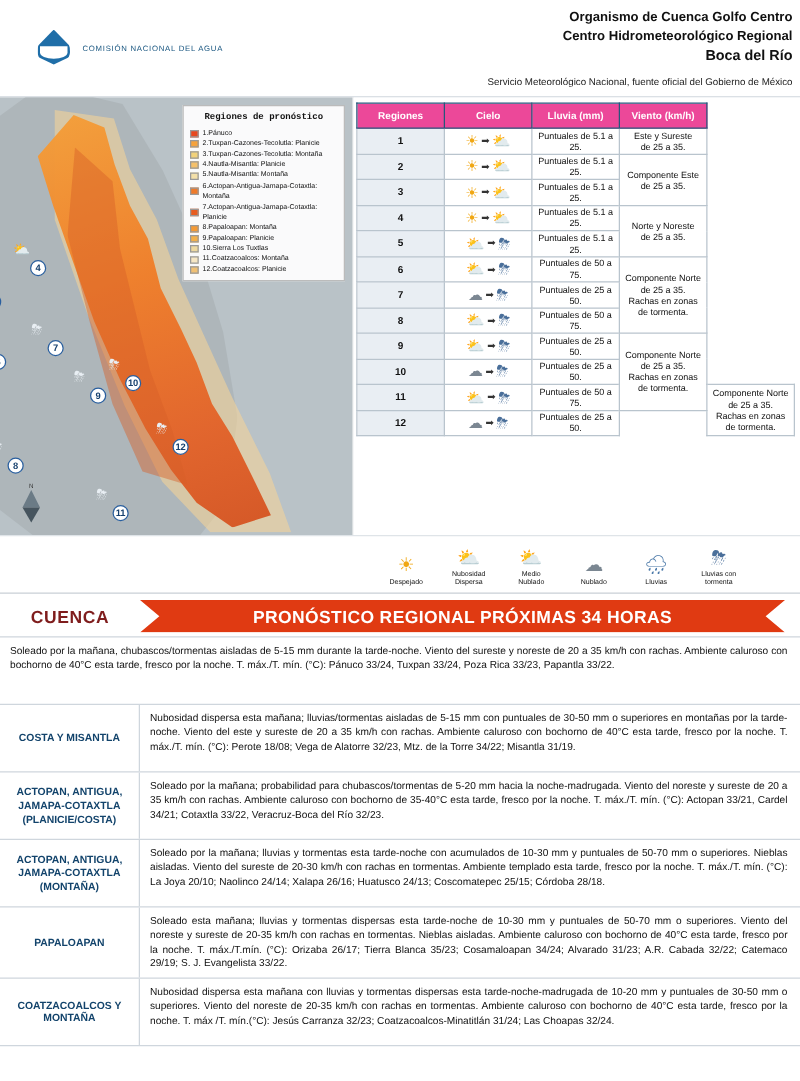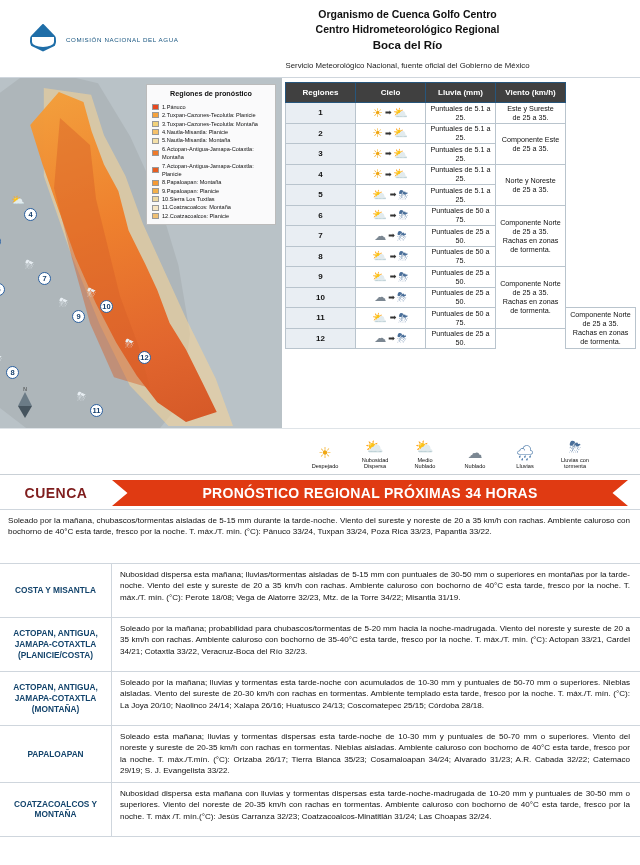--- a/index.html
+++ b/index.html
@@ -33,21 +33,21 @@
   .logo-mark .wave {
     position:absolute; left:6px; top:15px; width:22px; height:10px;
     background:#fff; border-radius: 0 0 50% 50%;
   }
   .logo-text { line-height: 1; }
   .logo-text .main {
     font-size: 25px; font-weight: 700; letter-spacing: 1px; color: #16547f;
     font-family: "Liberation Sans", sans-serif;
   }
   .logo-text .sub { font-size: 6.2px; color:#16547f; letter-spacing: 0.6px; margin-top:3px;}
-  .header-titles { flex:1; text-align:center; }
+  .header-titles { flex:1; text-align:right; }
   .header-titles .t { font-size: 10.5px; font-weight:700; line-height: 1.45; }
   .header-titles .t3 { font-size: 11.5px; font-weight:700; }
   .header-titles .note { font-size: 7.8px; margin-top: 7px; color:#222; }
 
   
   .middle { display:flex; height: 350px; }
 
   
   .map {
     position: relative;
@@ -81,21 +81,21 @@
     clip-path: polygon(20% 0%, 40% 10%, 44% 30%, 52% 48%, 60% 66%, 72% 84%, 80% 100%, 56% 96%, 40% 76%, 28% 52%, 16% 26%);
   }
   .legend {
     position:absolute; right: 6px; top: 6px;
     width: 130px;
     background: rgba(255,255,255,0.92);
     border: 1px solid #bbb;
     padding: 4px 5px;
     font-size: 5.6px; line-height: 1.5;
   }
-  .legend h4 { margin:0 0 3px 0; font-size: 7.2px; text-align:center; font-weight:700; }
+  .legend h4 { margin:0 0 3px 0; font-size: 7.2px; text-align:center; font-weight:700;font-family:Liberation Mono, monospace; }
   .legend .row { display:flex; align-items:center; gap:3px; }
   .legend .sw { width:7px; height:6px; flex:0 0 7px; border:.5px solid #999; }
   .map-num {
     position:absolute;
     width: 13px; height: 13px; border-radius: 50%;
     background: #fff; border: 1.5px solid #2a5f9e;
     color:#16406e; font-size: 7.5px; font-weight:700;
     display:flex; align-items:center; justify-content:center;
   }
   .map-ico { position:absolute; font-size: 11px; line-height:1; }
@@ -111,21 +111,21 @@
   .compass .star2 {
     width: 0; height:0; margin: 0 auto;
     border-left: 7px solid transparent; border-right:7px solid transparent;
     border-top: 12px solid #46545e;
   }
 
   
   .table-wrap { width: 357px; height: 350px; background:#fff; padding: 4px 4px 0 2px; }
   table.fc { width:100%; border-collapse: collapse; table-layout: fixed; }
   table.fc th {
-    background: #404040; color:#fff; font-size: 8px; font-weight:700;
+    background: #ec4899; color:#fff; font-size: 8px; font-weight:700;
     border: 1px solid #27567c; padding: 5px 1px; text-align:center;
   }
   table.fc td {
     border: 1px solid #b9c4cd; font-size: 7.2px; text-align:center;
     padding: 0 1px; height: 20.5px; background:#fff; color:#111;
   }
   table.fc td.reg { background: #e9eef3; font-weight:700; font-size:8px; width: 34px;}
   td.sky { width: 62px; }
   td.rain { width: 116px; }
   td.wind { font-size: 6.8px; line-height:1.25; }

